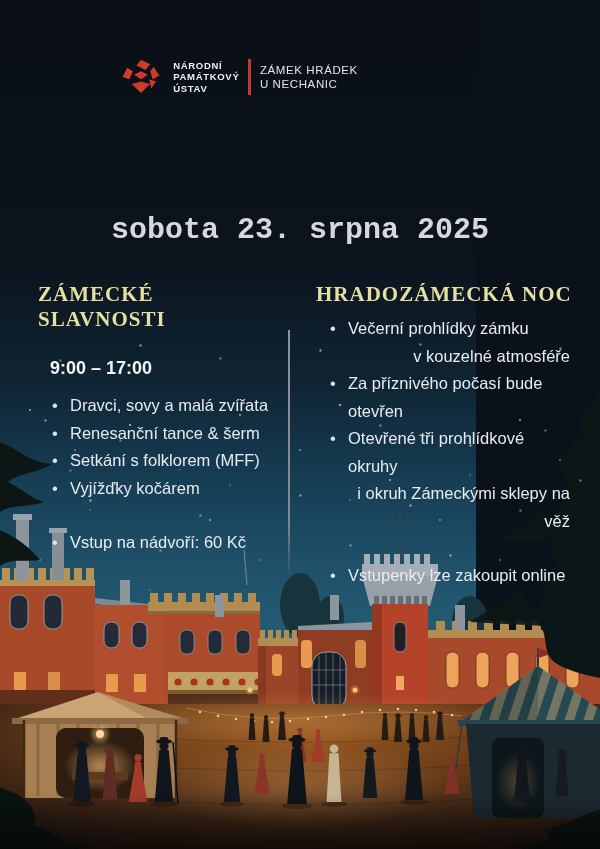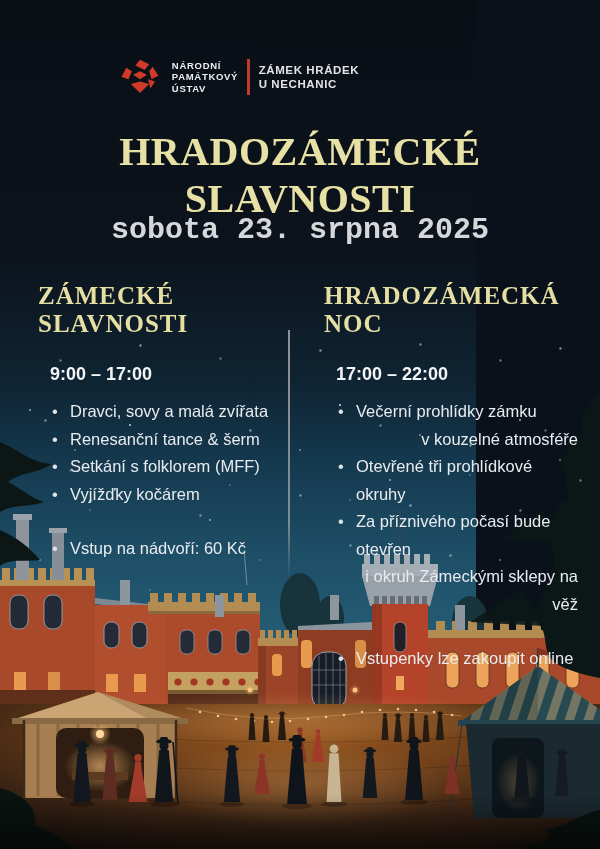--- a/index.html
+++ b/index.html
@@ -24,44 +24,44 @@
   .logo-mark svg { display: block; }
   .logo-org {
     margin-left: 9px;
     font-size: 9.5px; font-weight: bold; letter-spacing: .7px;
     line-height: 11.5px; color: #edeff1;
   }
   .logo-sep {
     width: 2.5px; height: 36px; background: #c23a2a; margin: 0 9px;
   }
   .logo-site {
-    font-size: 11.5px; font-weight: bold; letter-spacing: .6px;
+    font-size: 11.5px; font-weight: normal; letter-spacing: .6px;
     line-height: 14.5px; color: #e2e4e6;
   }
   
   .title {
     position: absolute; top: 128px; left: 0; width: 600px; margin: 0;
     text-align: center;
     font-family: "Liberation Serif", serif; font-weight: bold;
     font-size: 40px; letter-spacing: .5px; color: #e8e1a6;
   }
   .date {
     position: absolute; top: 213px; left: 0; width: 600px; margin: 0;
     text-align: center;
     font-family: Liberation Mono, monospace; font-weight: bold;
     font-size: 30px; color: #d6d8dc;
   }
   
   .col { position: absolute; top: 282px; z-index: 2; }
   .col-left  { left: 38px;  width: 246px; }
-  .col-right { left: 324px; width: 262px; }
+  .col-right { left: 316px; width: 262px; }
   .col h3 {
     margin: 0;
     font-family: "Liberation Serif", serif; font-weight: bold;
-    font-size: 25px; letter-spacing: 1px; color: #e6dfa4;
+    font-size: 21px; letter-spacing: 1px; color: #e6dfa4;
   }
   .time {
     margin: 26px 0 13px; padding-left: 12px;
     font-size: 18px; font-weight: bold; color: #f3f5f7;
   }
   .blist { margin: 8px; padding: 0; list-style: none;
     font-size: 16.5px; color: #e8ebef; }
   .blist li { position: relative; padding-left: 24px; line-height: 27.5px; }
   .blist li.bulleted::before {
     content: "\2022"; position: absolute; left: 6px; color: #dfe3e8;
@@ -120,45 +120,43 @@
       <div>PAMÁTKOVÝ</div>
       <div>ÚSTAV</div>
     </div>
     <span class="logo-sep"></span>
     <div class="logo-site">
       <div>ZÁMEK HRÁDEK</div>
       <div>U NECHANIC</div>
     </div>
   </header>
 
-  <h1 class="title">HRADOZÁMECKÉ SLAVNOSTI</h1>
   <h2 class="date">sobota 23. srpna 2025</h2>
 
   <section class="col col-left">
     <h3>ZÁMECKÉ SLAVNOSTI</h3>
     <div class="time">9:00 – 17:00</div>
     <ul class="blist">
       <li class="bulleted">Dravci, sovy a malá zvířata</li>
       <li class="bulleted">Renesanční tance &amp; šerm</li>
       <li class="bulleted">Setkání s folklorem (MFF)</li>
       <li class="bulleted">Vyjížďky kočárem</li>
       <li class="bulleted footer-item">Vstup na nádvoří: 60 Kč</li>
     </ul>
   </section>
 
   <div class="divider"></div>
 
   <section class="col col-right">
     <h3>HRADOZÁMECKÁ NOC</h3>
-    <div class="time">17:00 – 22:00</div>
     <ul class="blist">
       <li class="bulleted">Večerní prohlídky zámku</li>
       <li class="cont">v kouzelné atmosféře</li>
+      <li class="bulleted">Za příznivého počasí bude otevřen</li>
       <li class="bulleted">Otevřené tři prohlídkové okruhy</li>
-      <li class="bulleted">Za příznivého počasí bude otevřen</li>
       <li class="cont">i okruh Zámeckými sklepy na věž</li>
       <li class="bulleted footer-item">Vstupenky lze zakoupit online</li>
     </ul>
   </section>
 
   <svg class="scene" viewBox="0 0 600 459">
     <defs>
       <radialGradient id="gGround" cx="0.5" cy="0.22" r="0.85">
         <stop offset="0" stop-color="#96561f"></stop>
         <stop offset="0.35" stop-color="#70401a"></stop>

